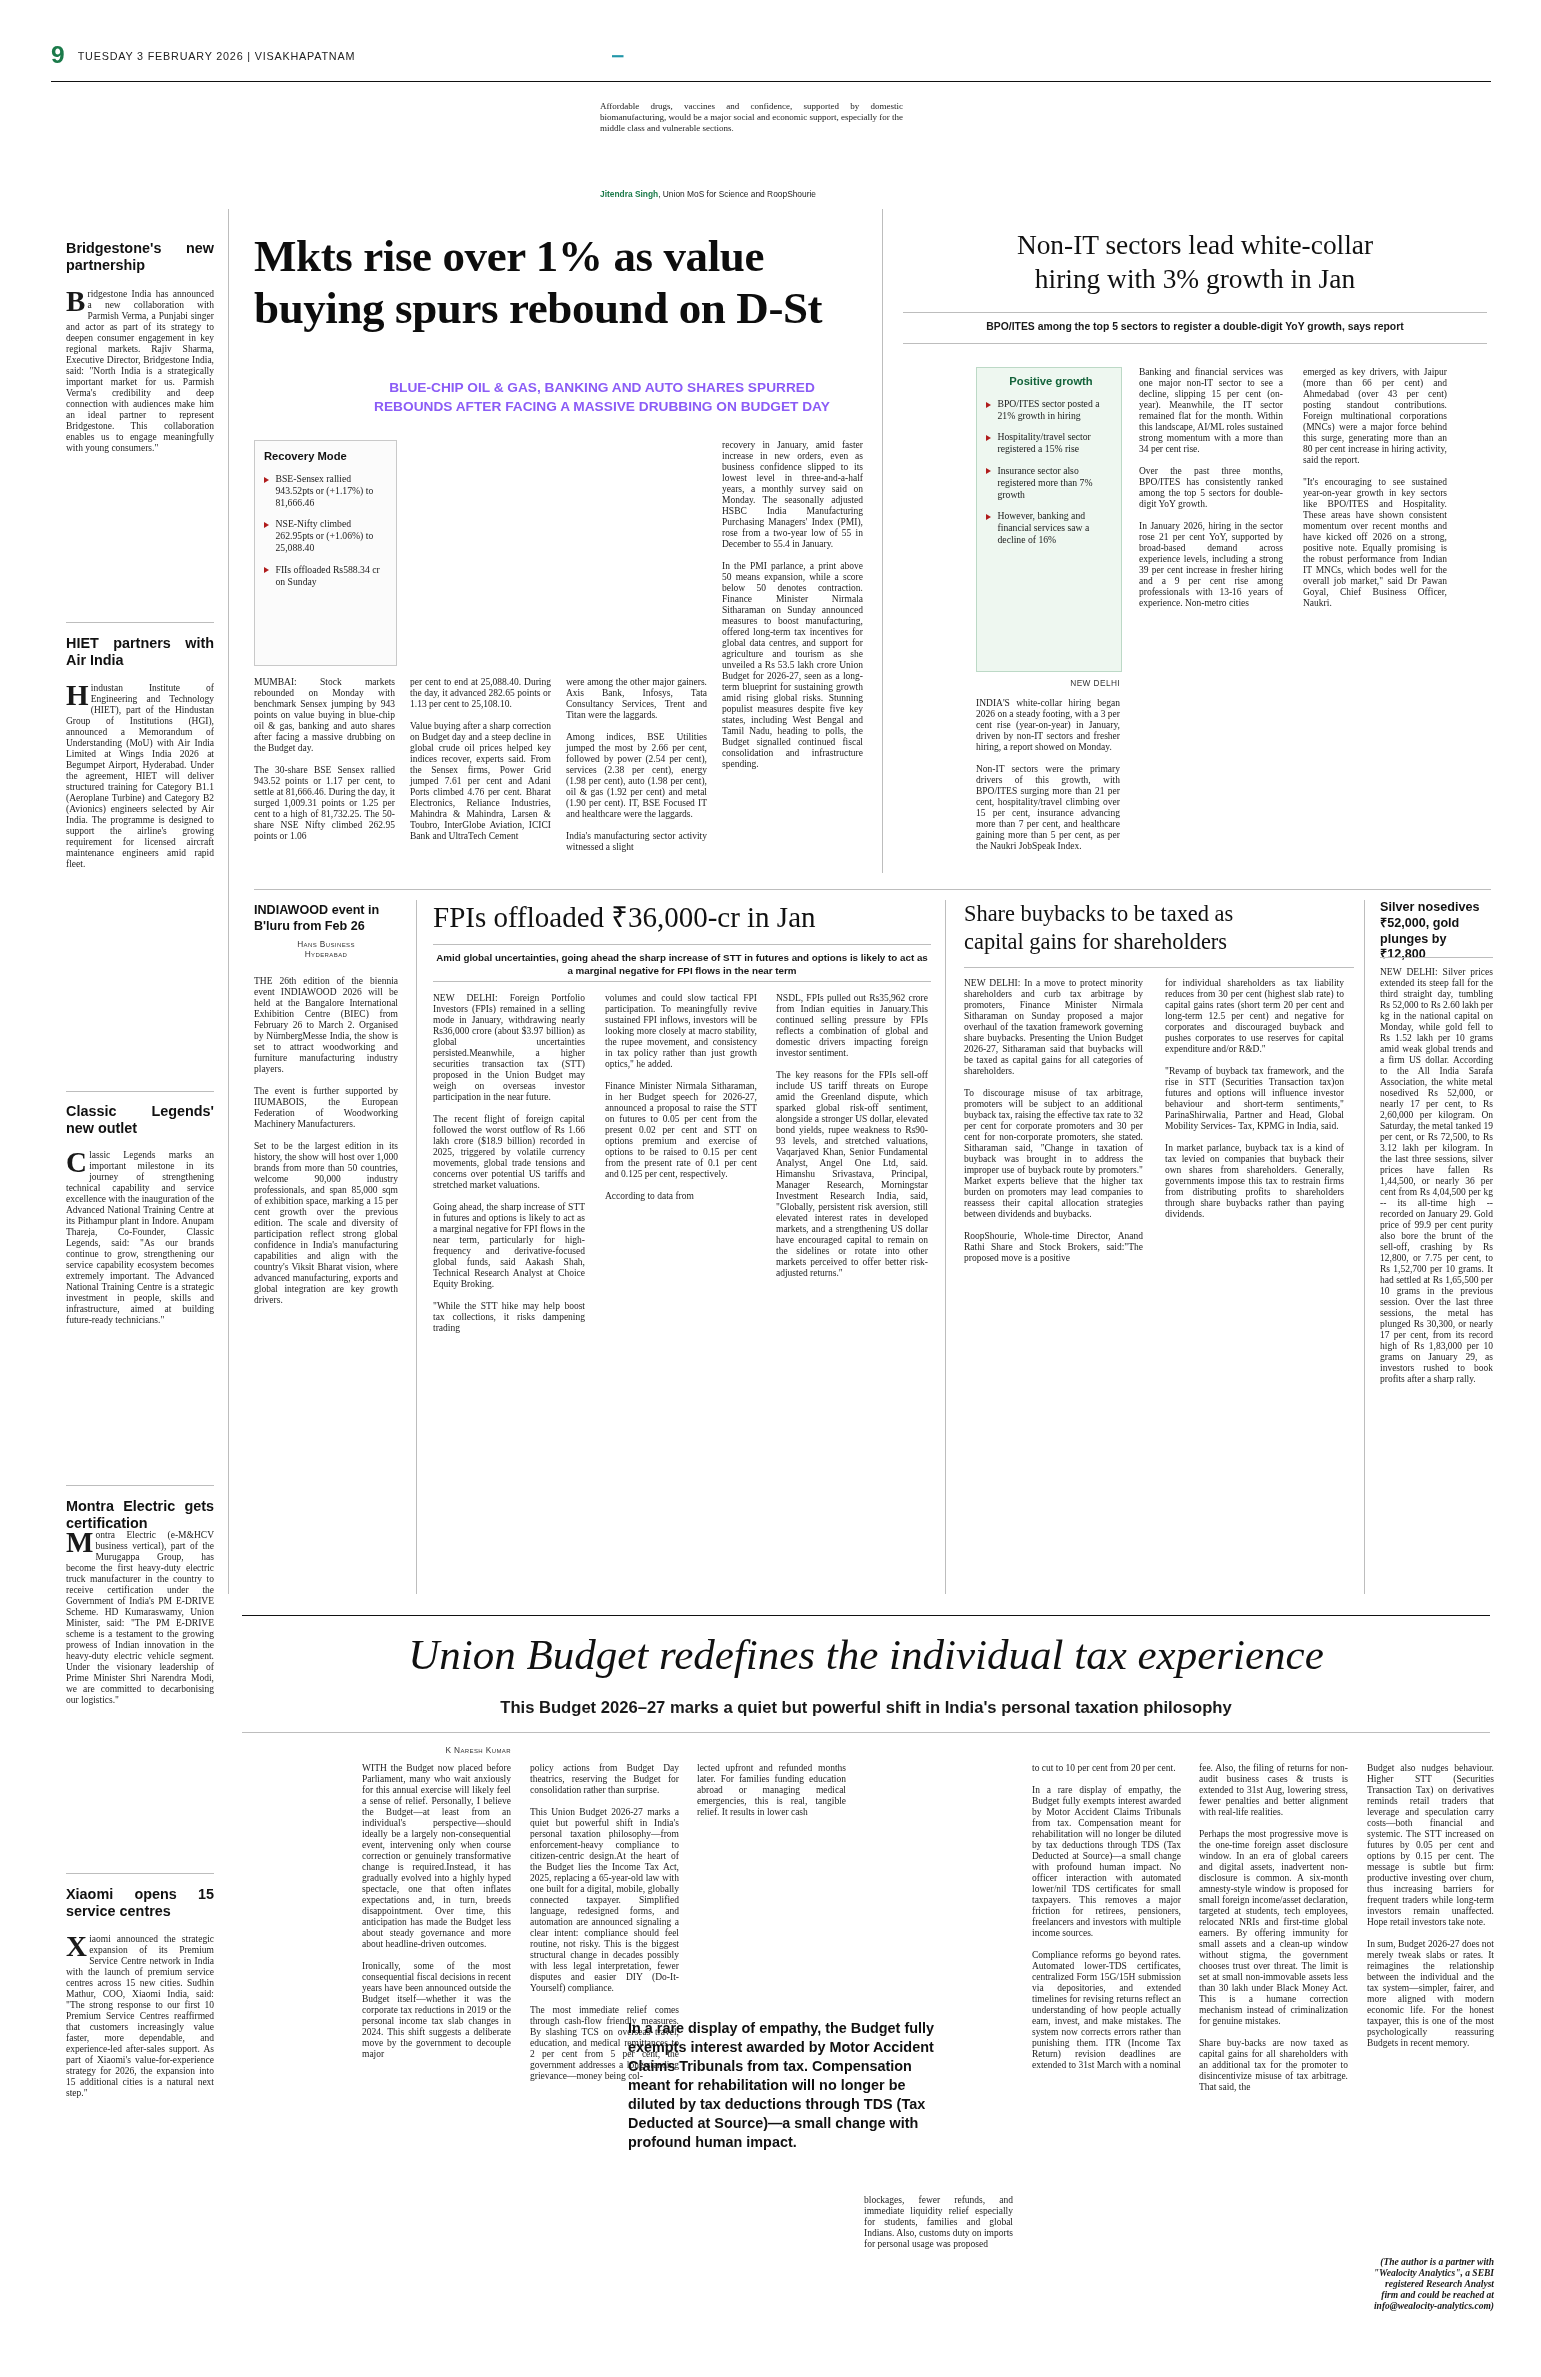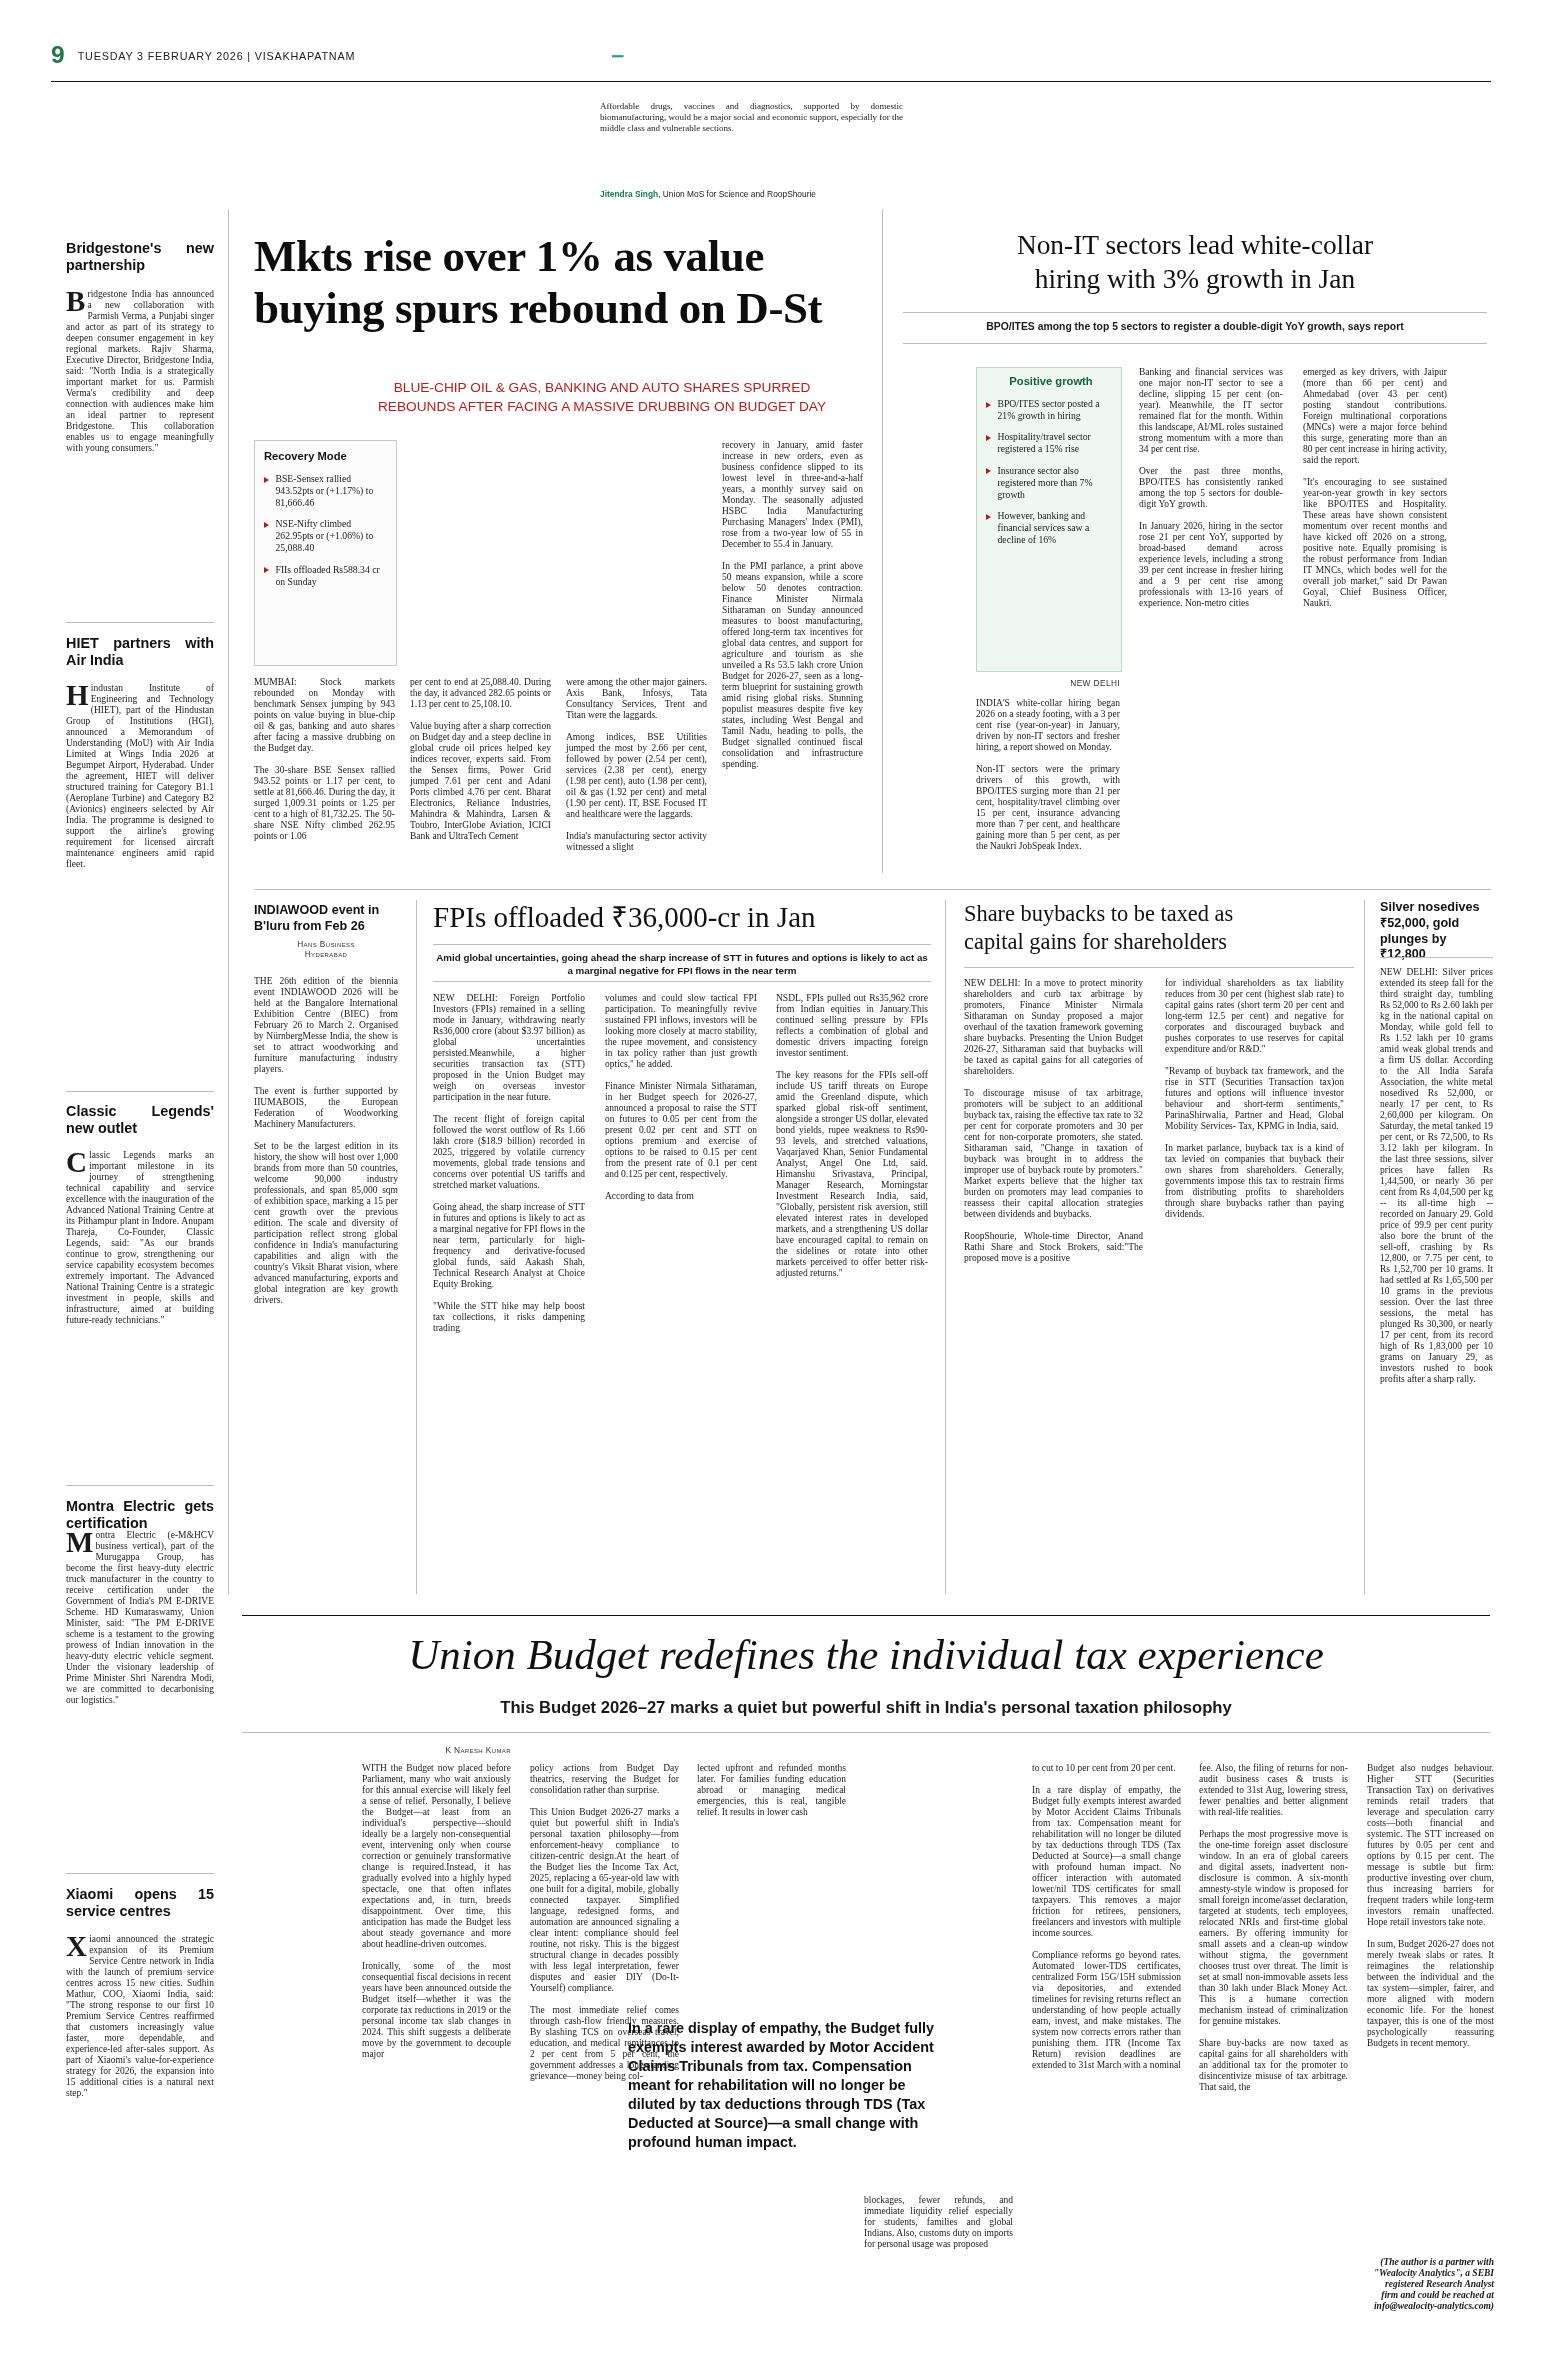--- a/index.html
+++ b/index.html
@@ -19,21 +19,21 @@
 
   
   .col{position:absolute;text-align:justify;}
   .body{font-family:"Liberation Serif",serif;font-size:9.5px;line-height:11px;color:#1a1a1a;text-align:justify;}
 
   .sideheadline{font-family:"Liberation Sans",sans-serif;font-weight:bold;font-size:14.4px;line-height:16.6px;color:#111;}
   .dropcap::first-letter{float:left;font-family:"Liberation Serif",serif;font-size:29px;line-height:24px;font-weight:bold;padding-right:2.2px;}
 
   
   .headline{position:absolute;font-family:"Liberation Serif",serif;font-weight:bold;color:#0d0d0d;}
-  .kicker{font-family:"Liberation Sans",sans-serif;font-weight:normal;color:#b91c1c;}
+  .kicker{font-family:"Liberation Sans",sans-serif;font-weight:bold;color:#8b5cf6;}
 
   
   .box{position:absolute;border:0.7px solid #c9c9c9;background:#fbfbfb;}
   .boxtitle{font-family:"Liberation Sans",sans-serif;font-weight:bold;font-size:11.2px;color:#111;}
   .bullets{font-family:"Liberation Serif",serif;font-size:9.7px;line-height:12px;color:#1a1a1a;}
   .bullet{position:relative;padding-left:11.5px;margin-bottom:9.4px;}
   .bullet:before{content:"";position:absolute;left:0;top:3.6px;width:0;height:0;border-left:5px solid #b01c1c;border-top:3.6px solid transparent;border-bottom:3.6px solid transparent;}
 
   .greenbox{position:absolute;border:0.7px solid #bcd9c6;background:#eef7f0;}
 
@@ -60,21 +60,21 @@
     <span class="pagenum">9</span>
     <span class="mastline">TUESDAY 3 FEBRUARY 2026  |  VISAKHAPATNAM</span>
   </div>
   <div class="topdivider"></div>
 
   <svg class="tealtick" style="left:612px;top:53px;" viewBox="0 0 16 10">
     <rect x="0" y="3" width="16" height="3" fill="#2196a8"></rect>
   </svg>
 
   <div class="topnote" style="left:600px;top:101px;width:303px;">
-    <span>Affordable drugs, vaccines and diagnostics, supported by domestic biomanufacturing, would be a major social and economic support, especially for the middle class and vulnerable sections.</span>
+    <span>Affordable drugs, vaccines and confidence, supported by domestic biomanufacturing, would be a major social and economic support, especially for the middle class and vulnerable sections.</span>
   </div>
   <div style="position:absolute;left:600px;top:189px;width:303px;font-family:'Liberation Sans',sans-serif;font-size:8.4px;">
     <span class="green" style="color:#1b7a4a;font-weight:bold;">Jitendra Singh</span><span style="color:#222;">, Union MoS for Science and RoopShourie</span>
   </div>
 
   <div class="vrule" style="left:228px;top:209px;height:1385px;"></div>
 
   <div class="col" style="left:66px;top:240px;width:148px;">
     <div class="sideheadline">Bridgestone's new partnership</div>
   </div>

